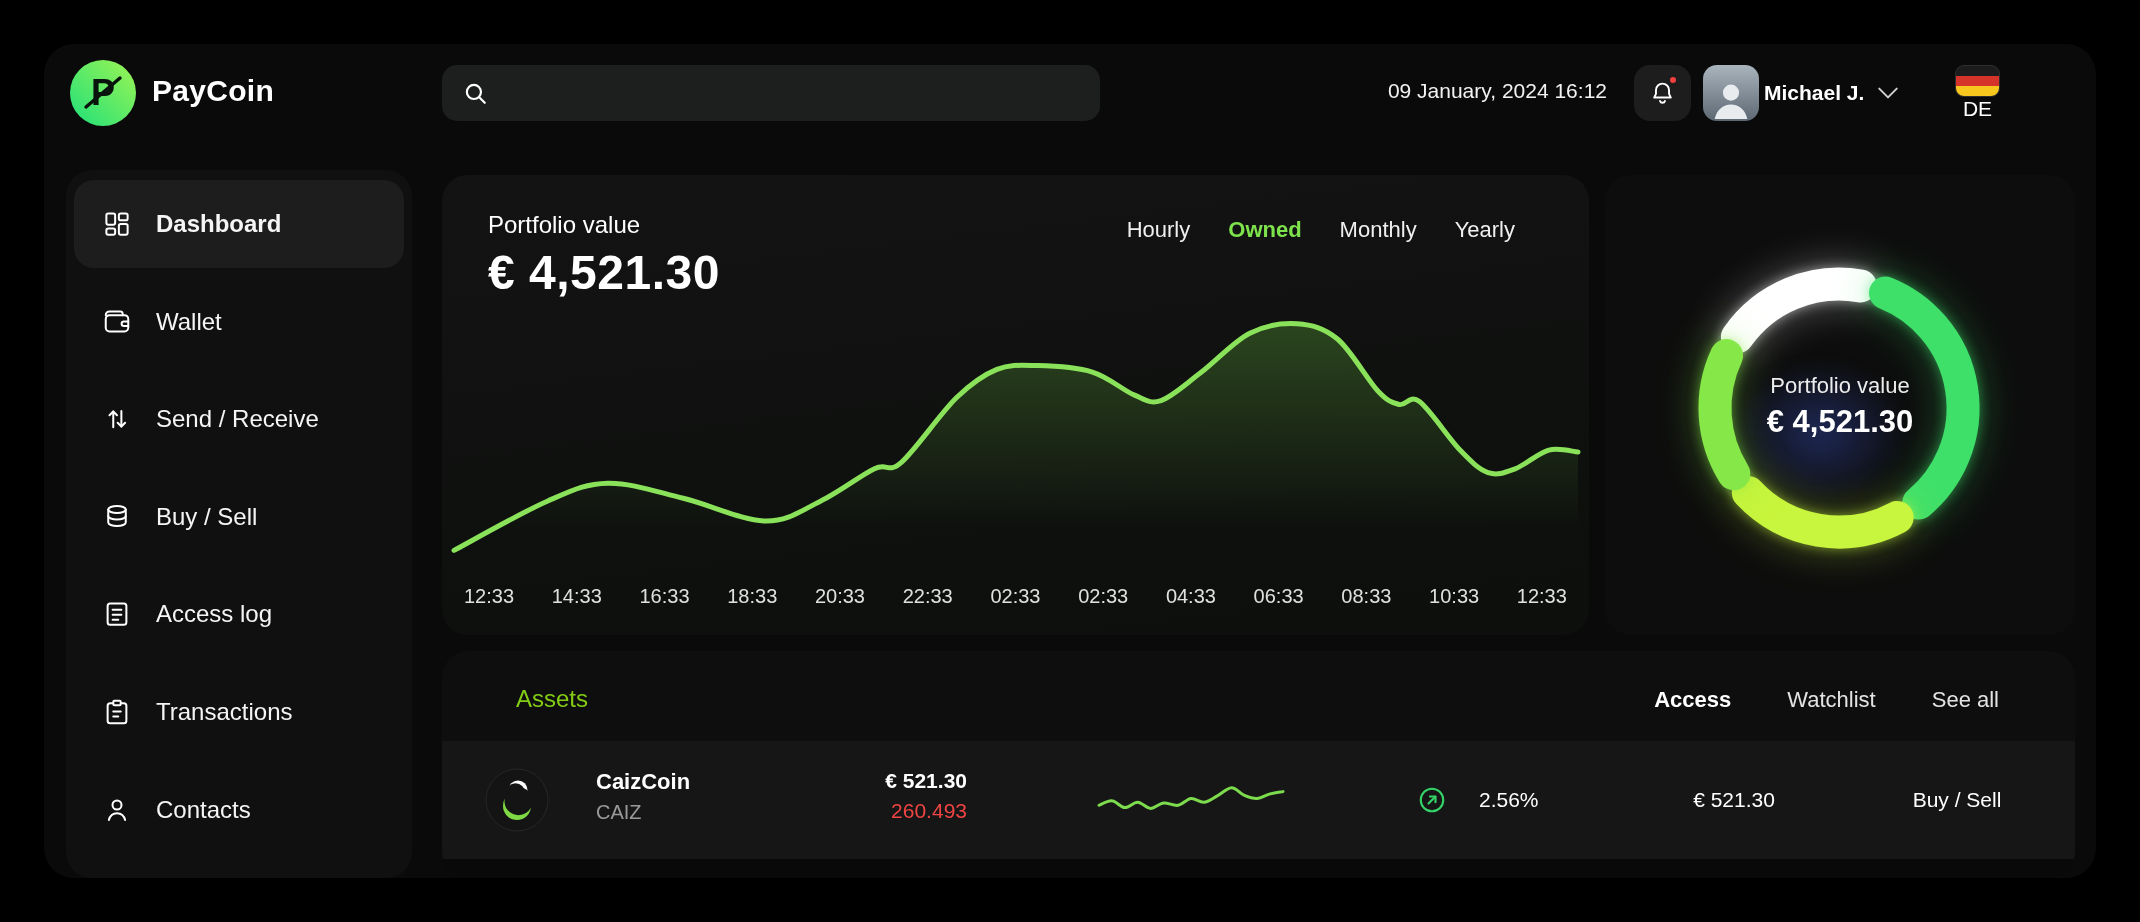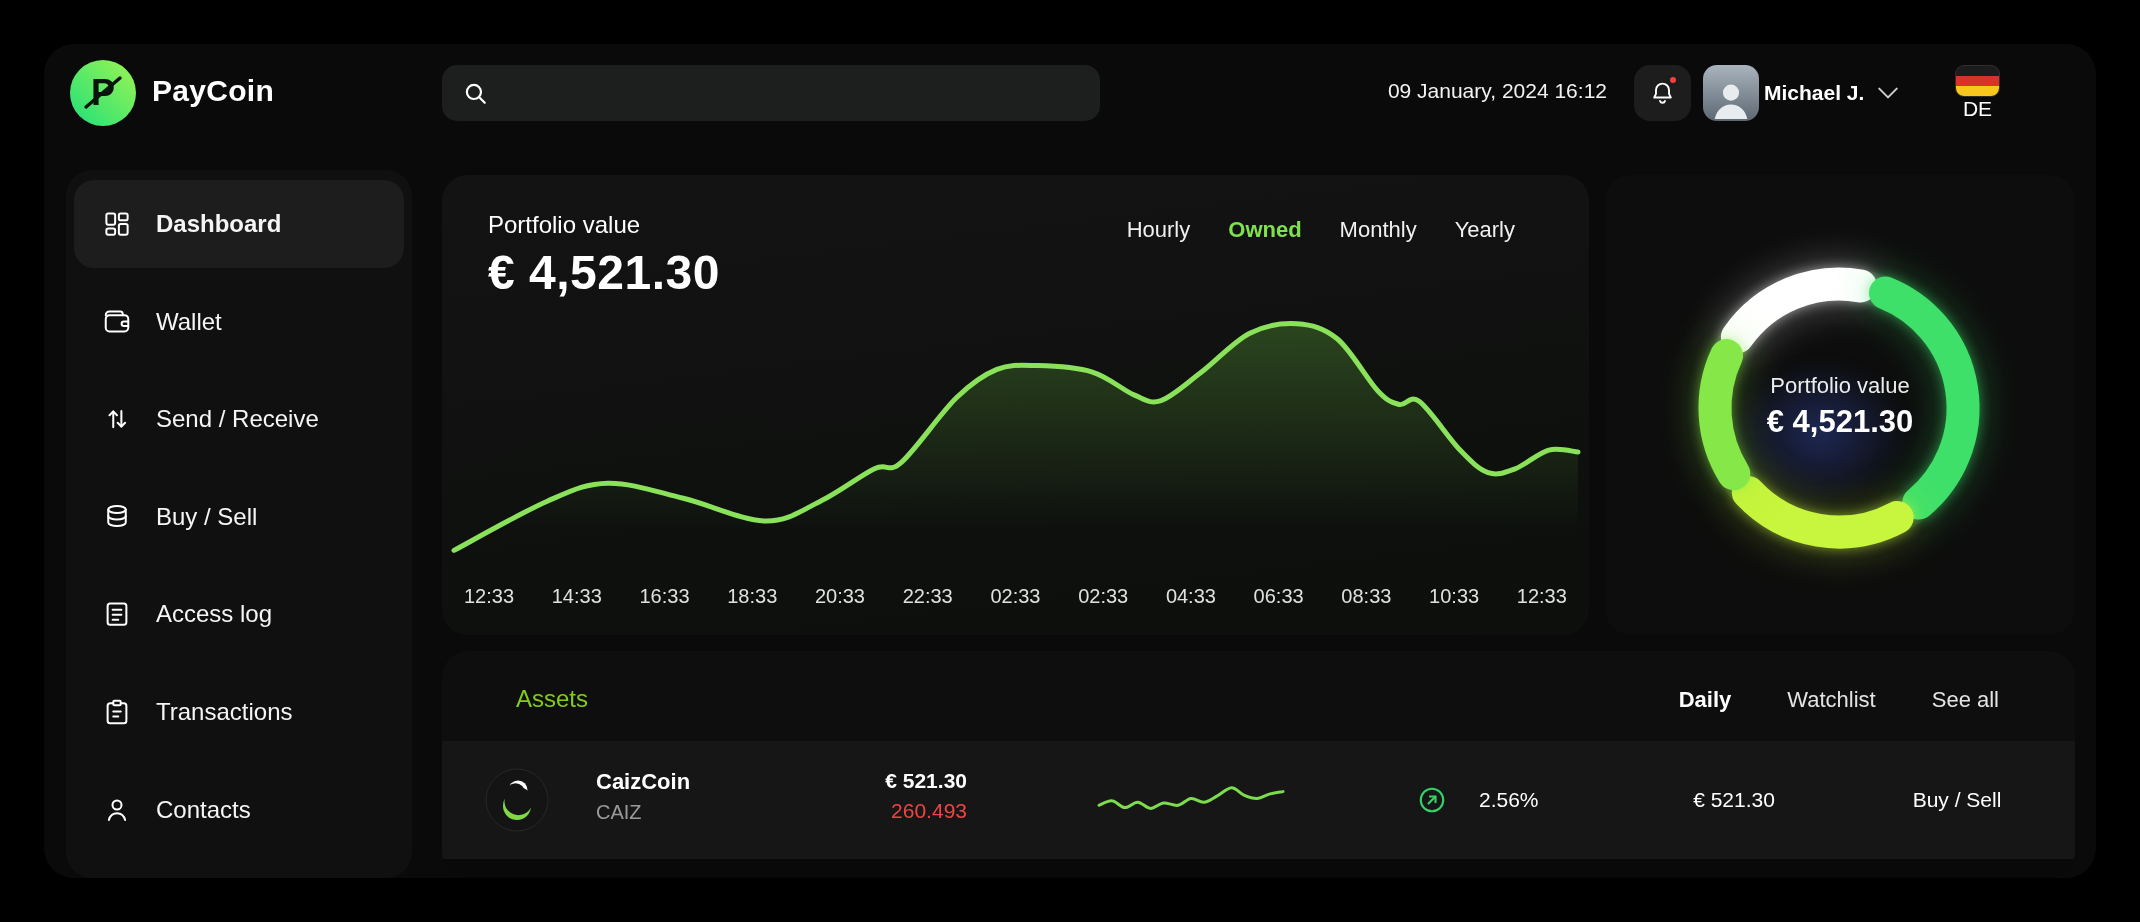--- a/index.html
+++ b/index.html
@@ -253,21 +253,21 @@
         </svg>
       <div class="donut-center">
         <div class="donut-title">Portfolio value</div>
         <div class="donut-value">€ 4,521.30</div>
       </div>
     </section>
 
     <section class="card assets-card">
       <div class="assets-title">Assets</div>
       <div class="assets-tabs">
-        <span class="atab active">Daily</span>
+        <span class="atab active">Access</span>
         <span class="atab">Watchlist</span>
         <span class="atab">See all</span>
       </div>
 
       <div class="asset-row">
         <div class="coin-ico">
           <svg viewBox="0 0 64 64">
             <circle cx="32" cy="32" r="31" fill="#141414" stroke="#272727" stroke-width="1"></circle>
             <circle cx="33" cy="22" r="9.5" fill="#ffffff"></circle>
             <circle cx="30.5" cy="24.8" r="9.5" fill="#141414"></circle>

